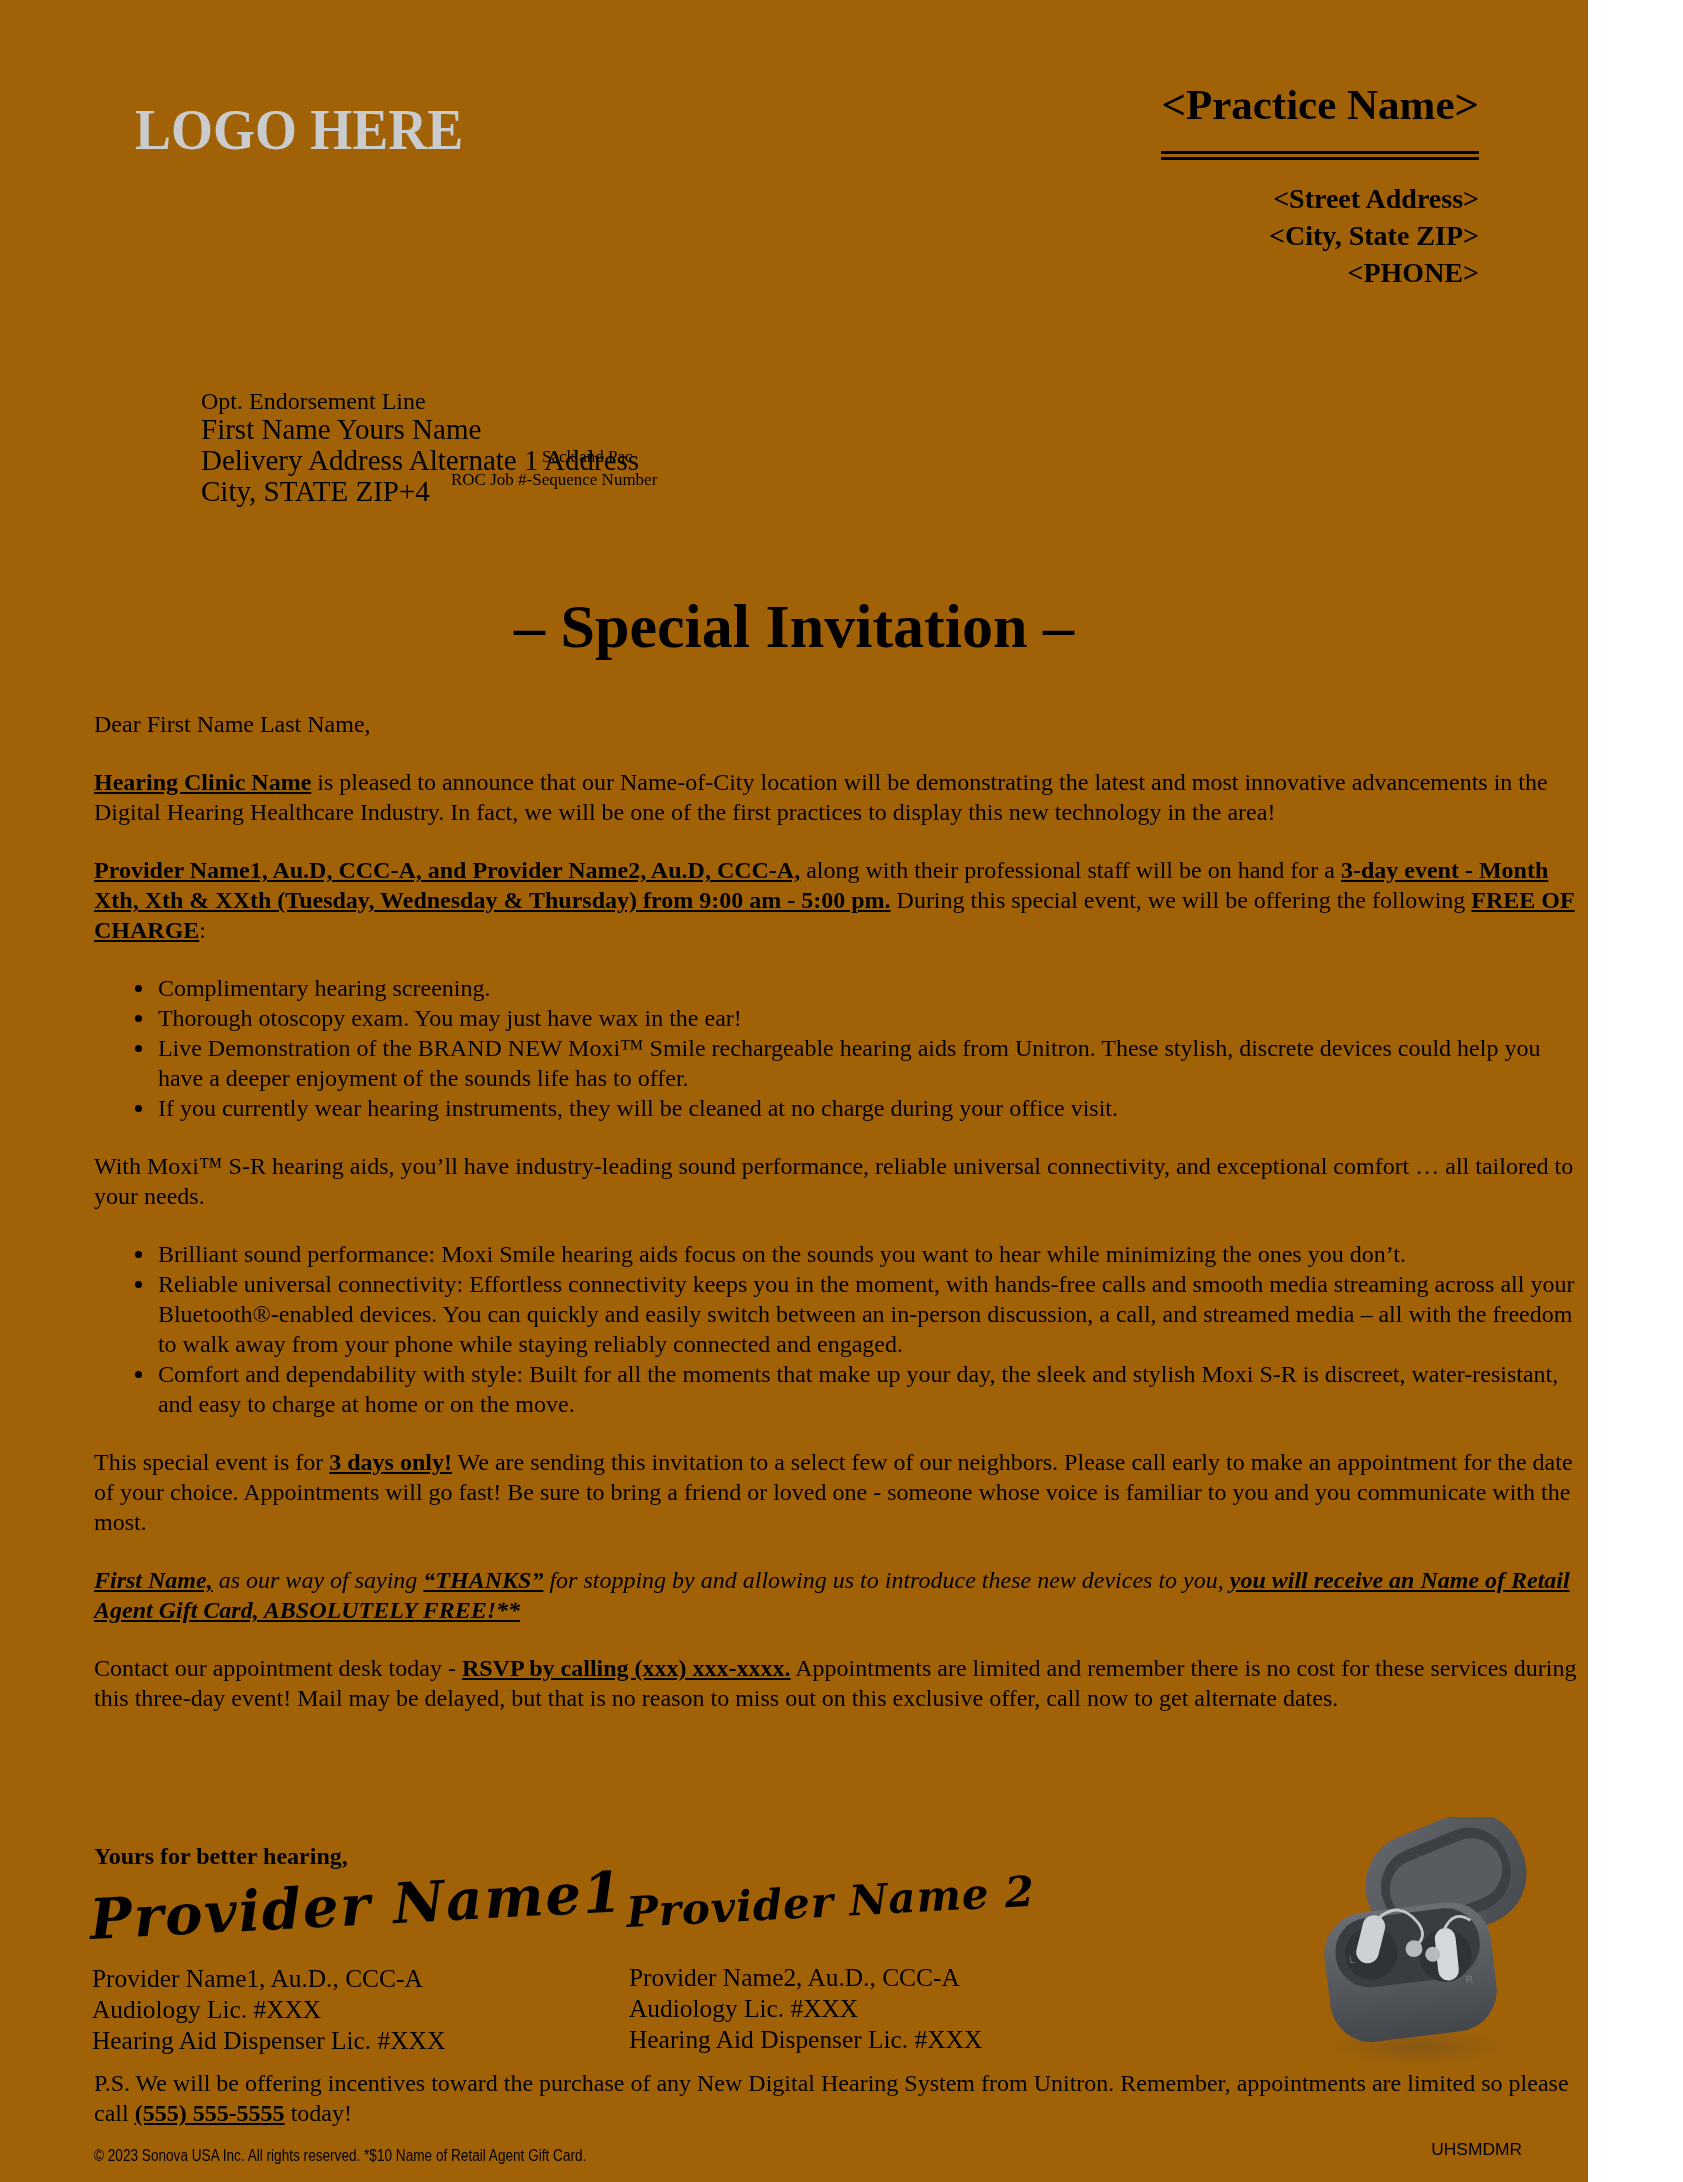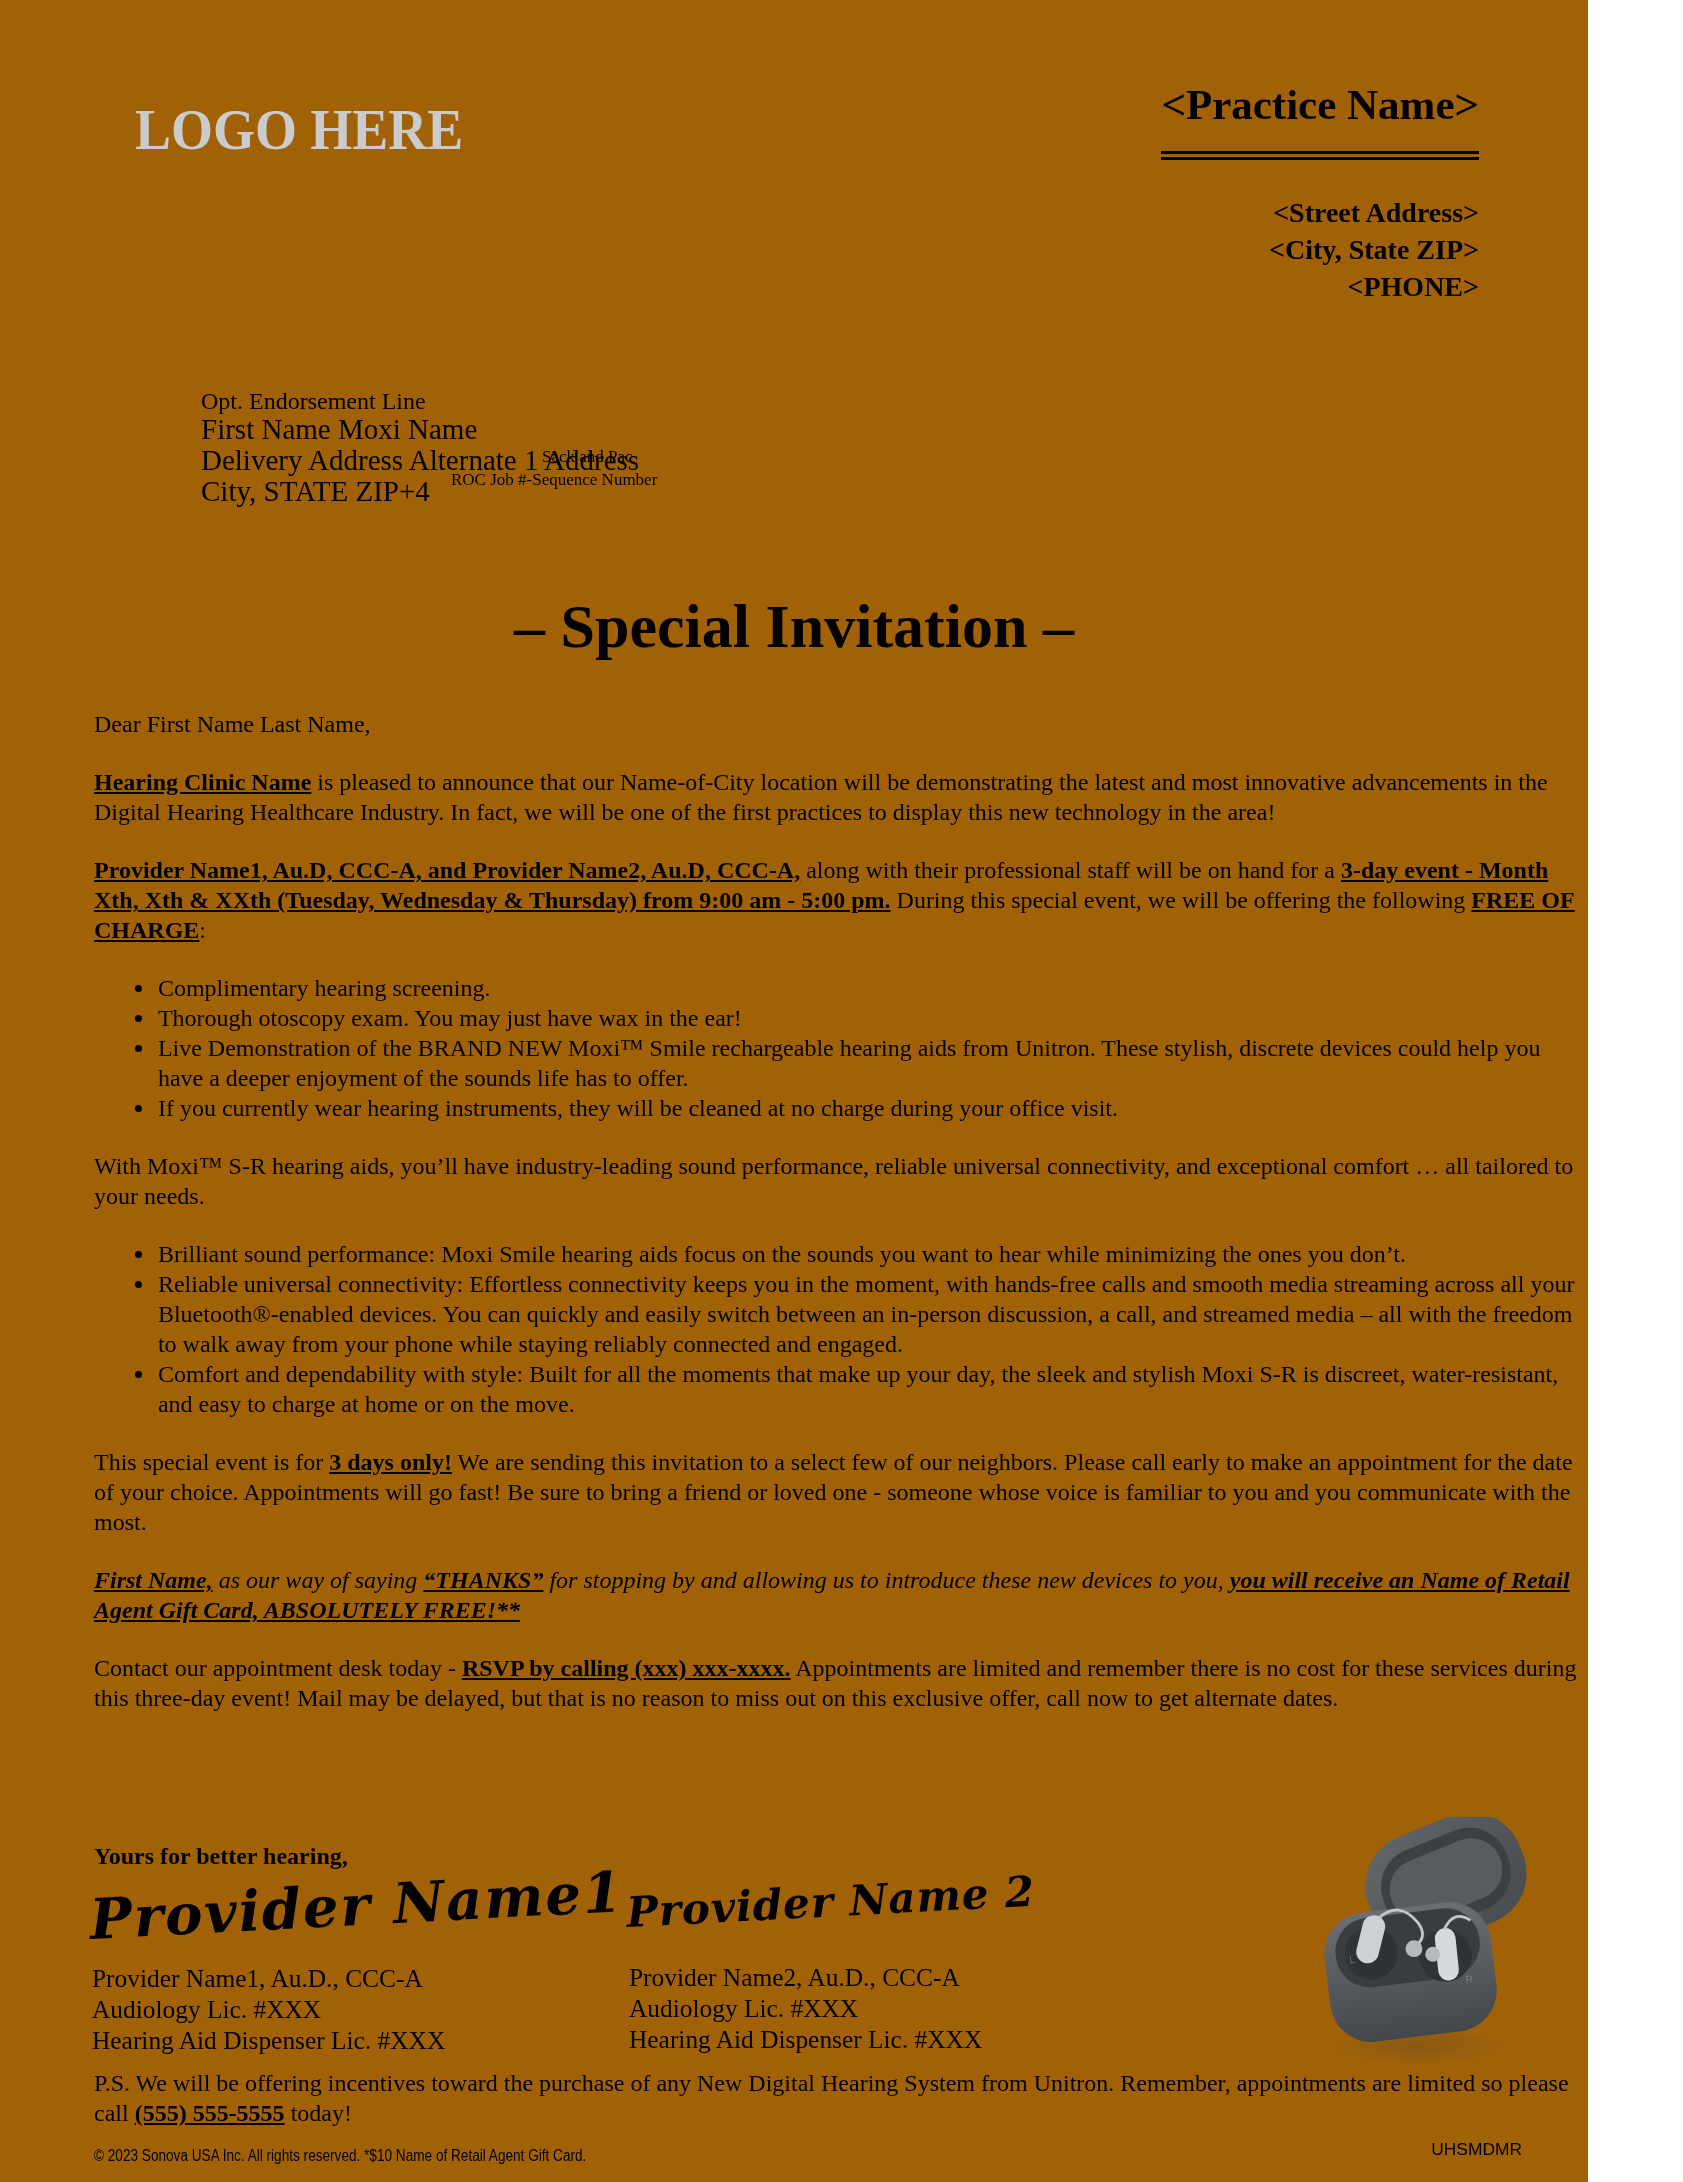--- a/index.html
+++ b/index.html
@@ -12,21 +12,21 @@
   .logo {
     position:absolute; left:135px; top:96px;
     font-weight:bold; font-size:58px; color:#c9cbcc;
     transform:scaleX(.93); transform-origin:left top; white-space:nowrap;
   }
   .practice { position:absolute; right:109px; top:81px; text-align:right; }
   .practice-name {
     display:inline-block; font-weight:bold; font-size:43px; line-height:1.12;
     padding-bottom:22px; border-bottom:9.4px double #000;
   }
-  .practice-lines { margin-top:34px; }
+  .practice-lines { margin-top:20px; }
   .practice-line { font-weight:bold; font-size:28px; line-height:37px; }
   
   .recipient { position:absolute; left:201px; top:389px; }
   .recipient .endorse { font-size:24px; line-height:25.4px; }
   .recipient .line { font-size:29px; line-height:31px; white-space:nowrap; }
   .small-label { position:absolute; font-size:17px; white-space:nowrap; }
   .sack-label { left:341px; top:58px; }
   .roc-label  { left:250px; top:81px; }
   
   .title {
@@ -80,21 +80,21 @@
     <div class="practice-name">&lt;Practice Name&gt;</div>
     <div class="practice-lines">
       <div class="practice-line">&lt;Street Address&gt;</div>
       <div class="practice-line">&lt;City, State ZIP&gt;</div>
       <div class="practice-line">&lt;PHONE&gt;</div>
     </div>
   </div>
 
   <div class="recipient">
     <div class="endorse">Opt. Endorsement Line</div>
-    <div class="line">First Name Moxi Name</div>
+    <div class="line">First Name Yours Name</div>
     <div class="line">Delivery Address Alternate 1 Address</div>
     <div class="line">City, STATE ZIP+4</div>
     <div class="small-label sack-label">Sack and Pac</div>
     <div class="small-label roc-label">ROC Job #-Sequence Number</div>
   </div>
 
   <h1 class="title">– Special Invitation –</h1>
 
   <div class="body-block" id="letter-body">
       <p><span>Dear First Name Last Name,</span></p>

